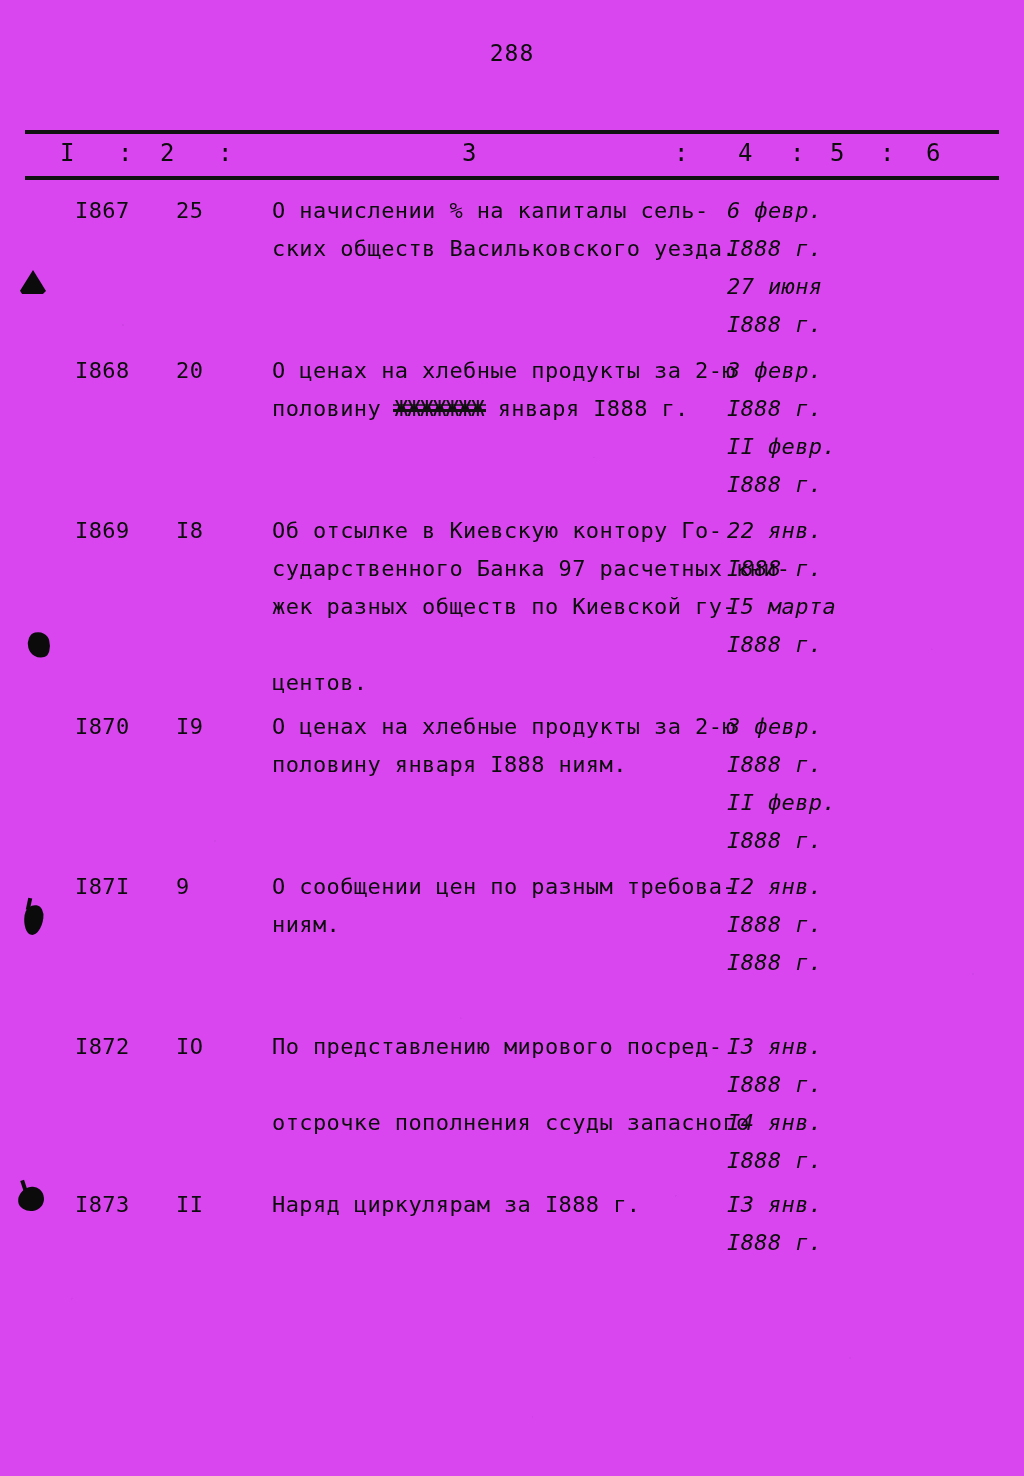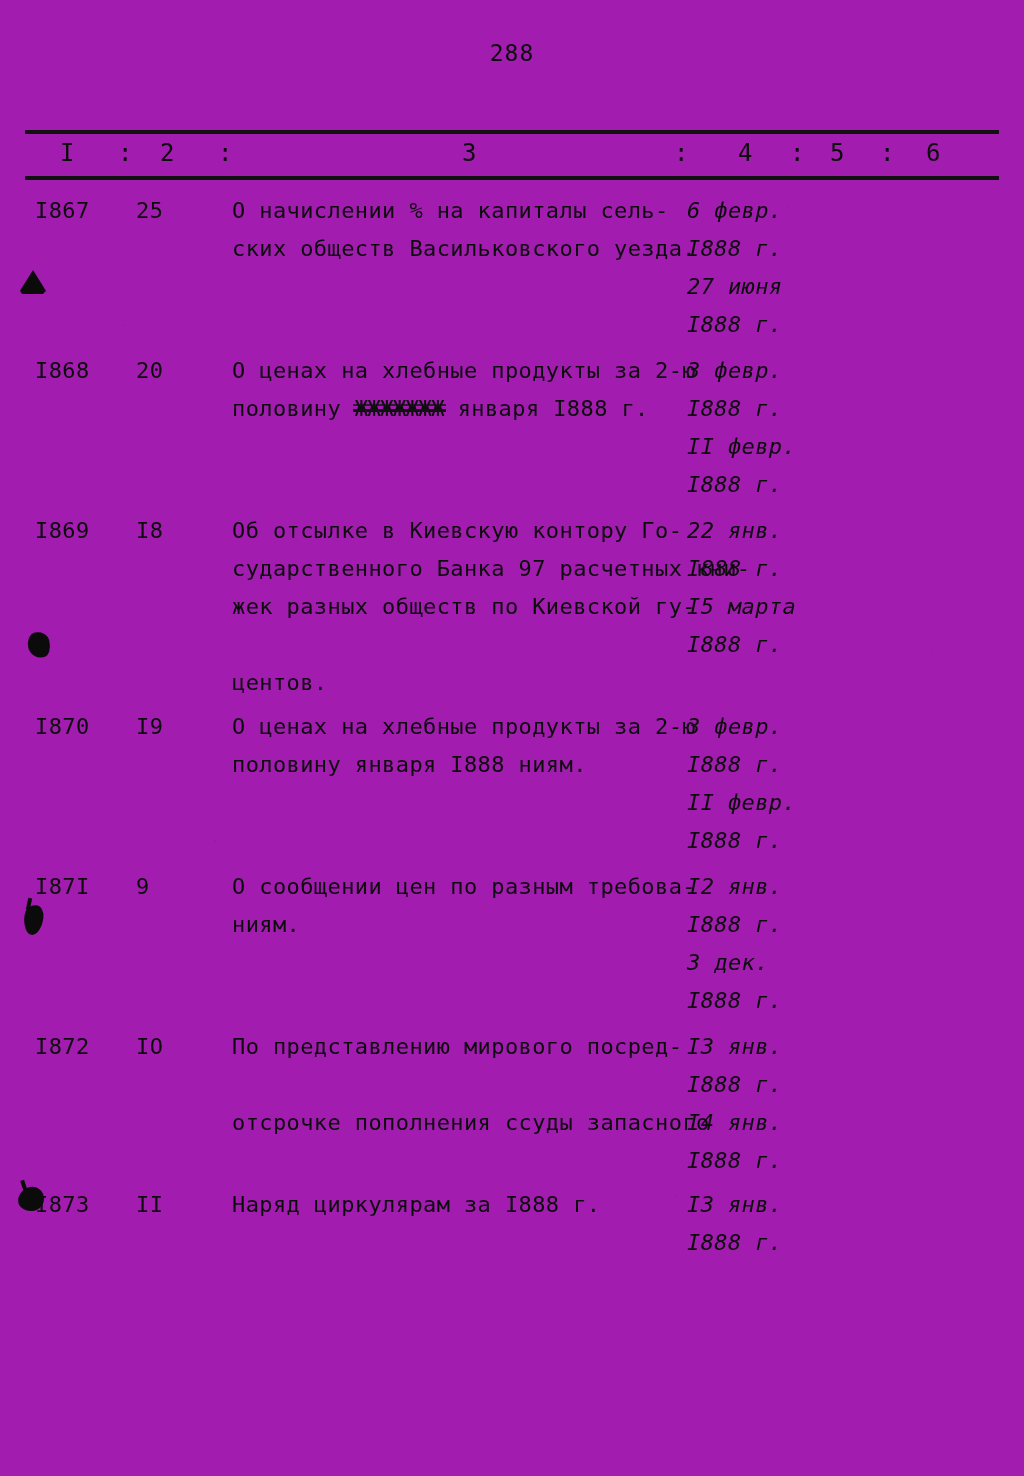--- a/index.html
+++ b/index.html
@@ -8,21 +8,21 @@
     background: #ffffff;
   }
   body {
     font-family: "DejaVu Sans Mono", "Liberation Mono", monospace;
     color: #0d0d0d;
   }
   #page {
     position: relative;
     width: 1024px;
     height: 1476px;
-    background: #a21caf;
+    background: #d946ef;
     overflow: hidden;
   }
 
   
   #paper-texture {
     position: absolute;
     inset: 0;
     pointer-events: none;
     background:
       radial-gradient(circle at 12% 22%, rgba(0,0,0,.05) 0 1px, transparent 1px),
@@ -86,20 +86,21 @@
     width: 1024px;
   }
   .row {
     position: relative;
     width: 1024px;
   }
   .line {
     position: relative;
     height: 38px;
     white-space: pre;
+    margin-left: 40px;
   }
   .c1, .c2, .c3, .c4 {
     position: absolute;
     top: 0;
     font-size: 22px;
     letter-spacing: 0.4px;
   }
   .c1 { left: 35px;  width: 110px; }
   .c2 { left: 136px; width: 90px;  }
   .c3 { left: 232px; width: 450px; }
@@ -289,23 +290,20 @@
         <span class="c1">I87I</span>
         <span class="c2">9</span>
         <span class="c3">О сообщении цен по разным требова-</span>
         <span class="c4">I2 янв.</span>
       </div>
       <div class="line">
         <span class="c3">ниям.</span>
         <span class="c4">I888 г.</span>
       </div>
       <div class="line">
-        <span class="c4">3 дек.</span>
-      </div>
-      <div class="line">
         <span class="c4">I888 г.</span>
       </div>
     </div>
 
     <div class="row" style="height:158px">
       <div class="line">
         <span class="c1">I872</span>
         <span class="c2"><span class="overtype">IO</span></span>
         <span class="c3">По представлению мирового посред-</span>
         <span class="c4">I3 янв.</span>

